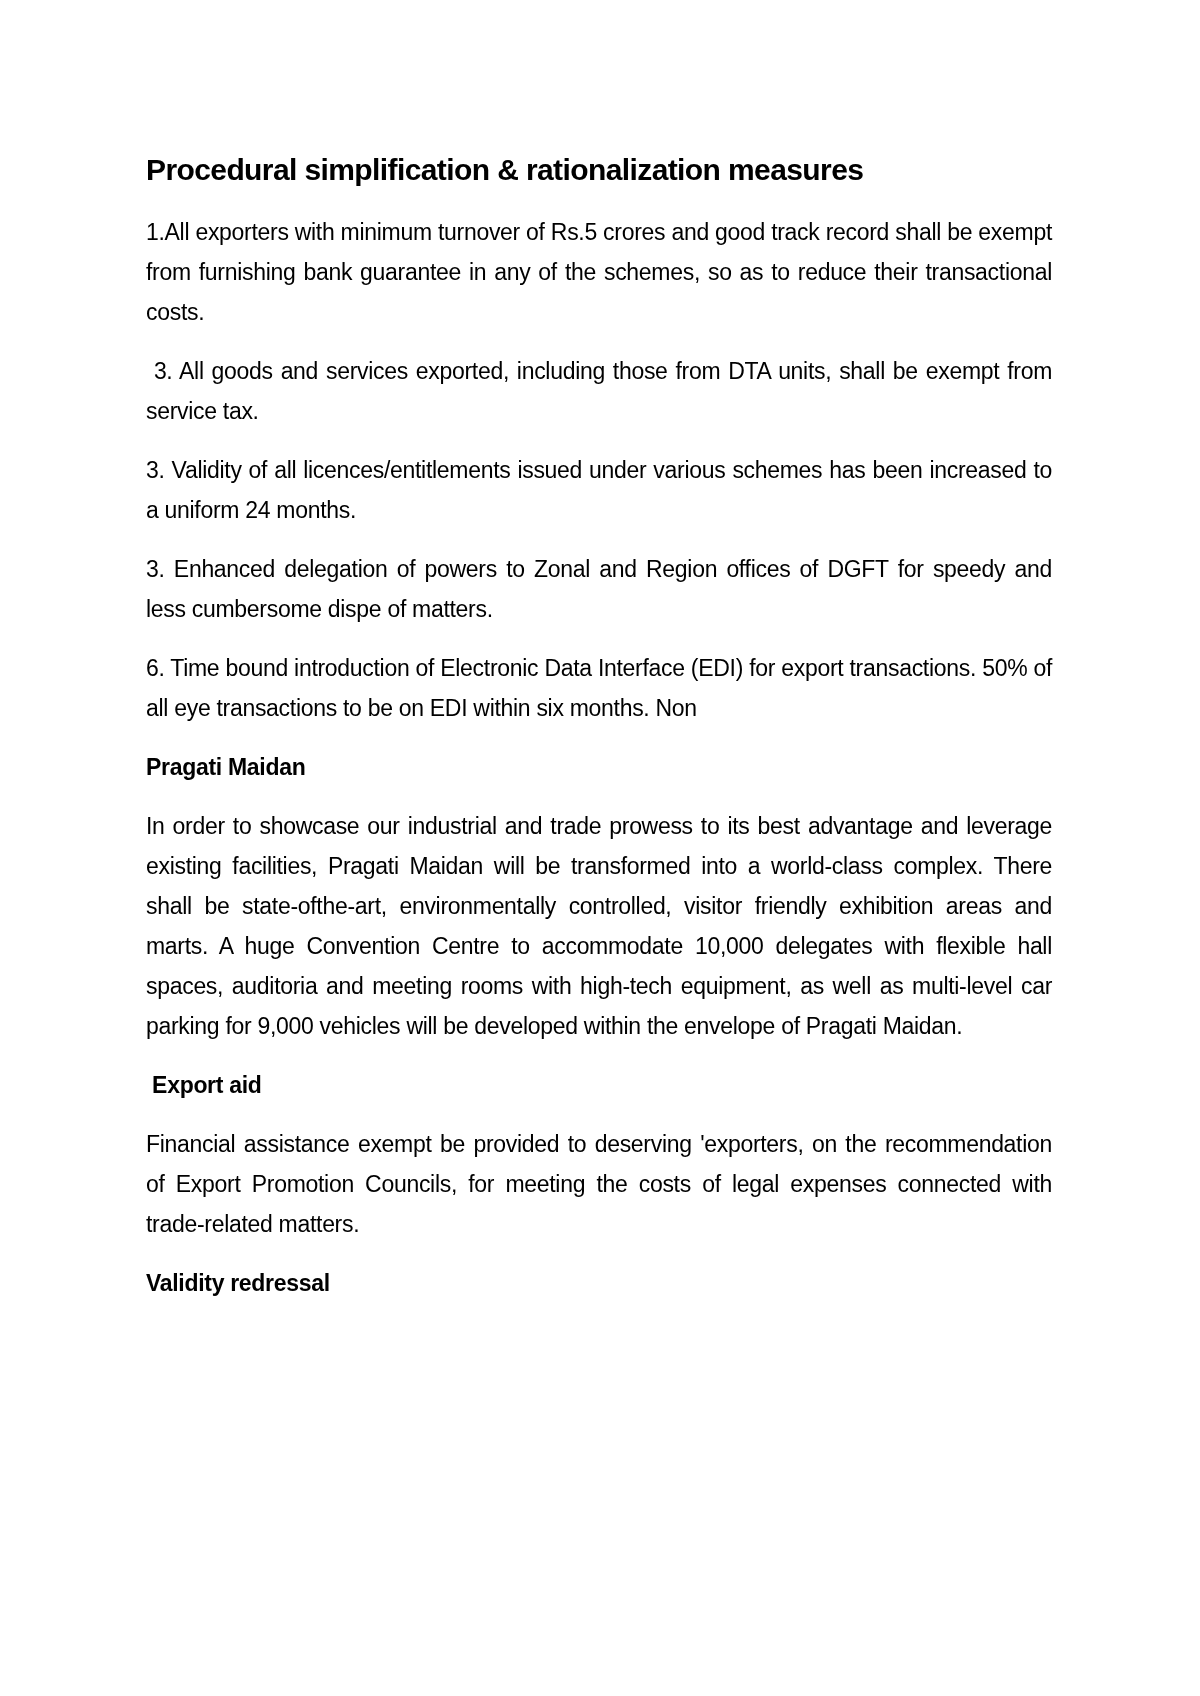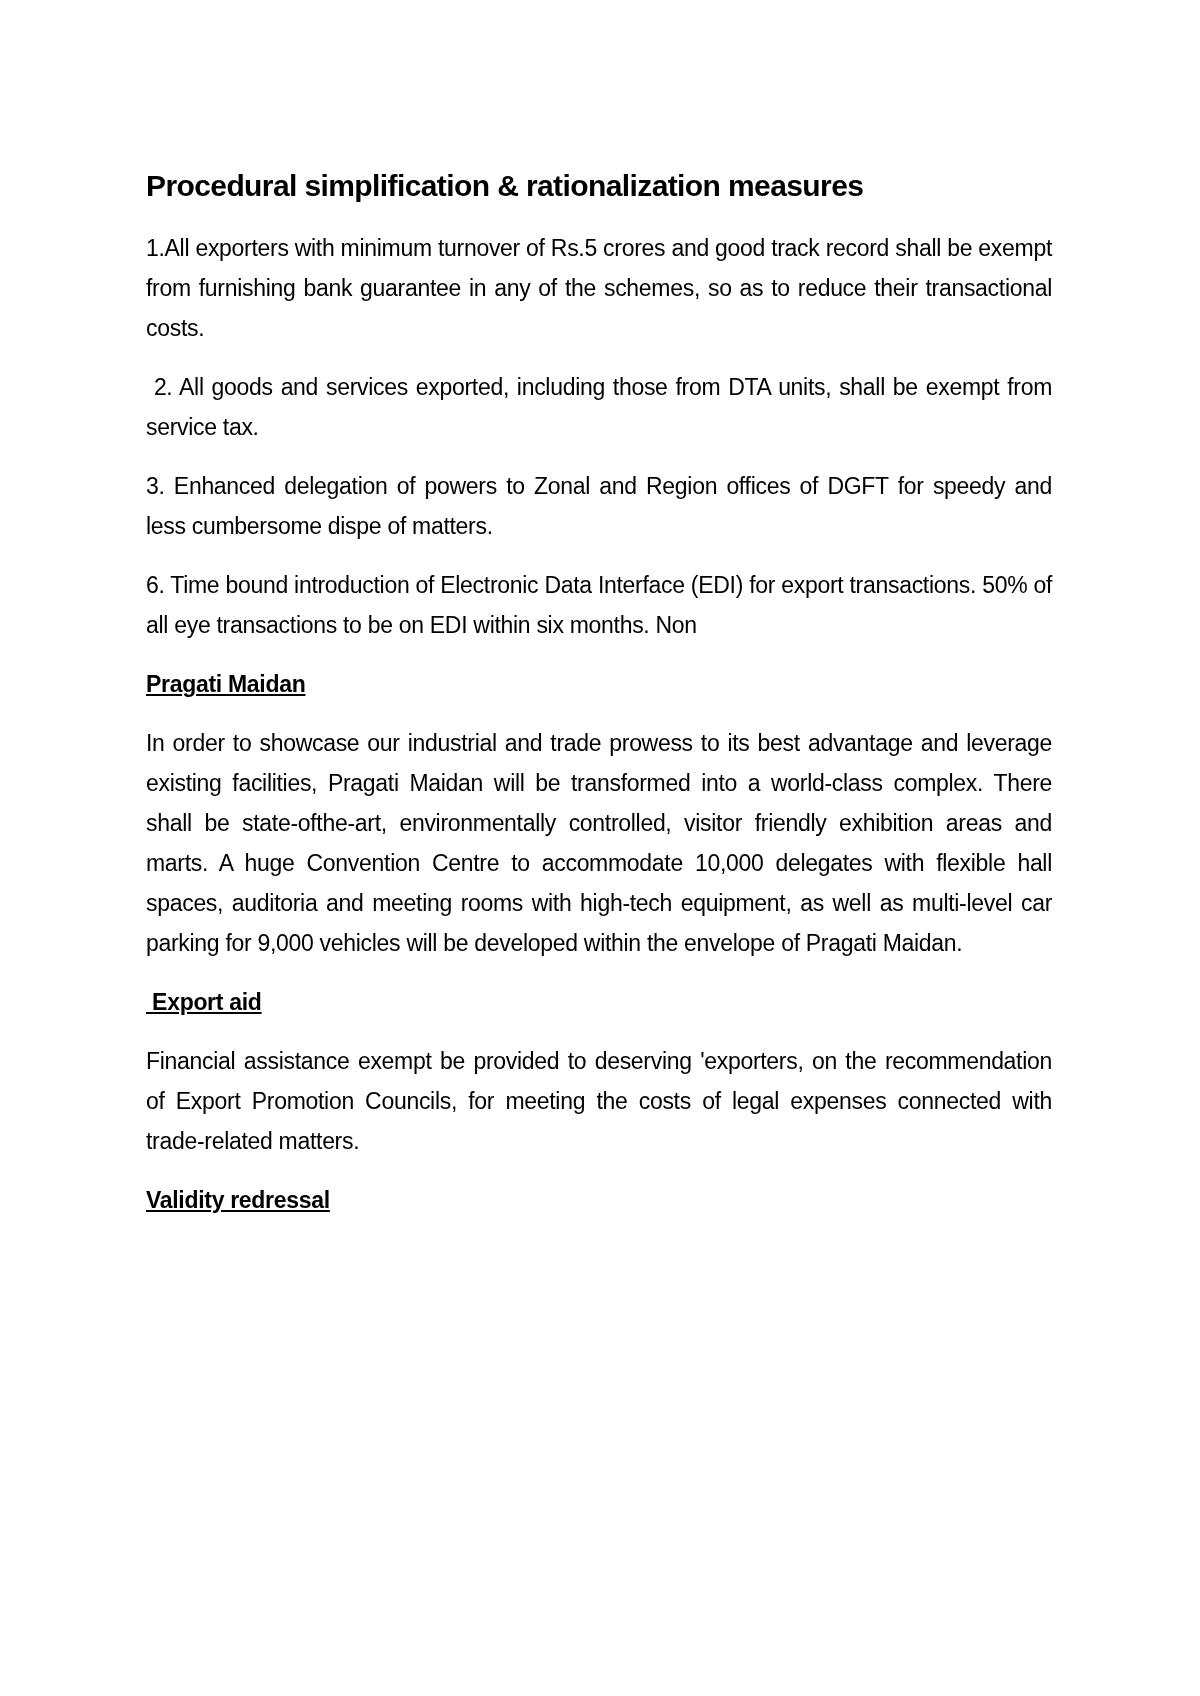--- a/index.html
+++ b/index.html
@@ -11,21 +11,21 @@
       width: 1200px;
       height: 1696px;
       position: relative;
       overflow: hidden;
       color: #000000;
       font-family: "Liberation Sans", sans-serif;
     }
     .page {
       position: absolute;
       left: 146px;
-      top: 166px;
+      top: 150px;
       width: 914px;
     }
     .title {
       font-weight: bold;
       font-size: 30px;
       letter-spacing: -0.6px;
       margin: 0 0 22px 0;
       line-height: 40px;
       white-space: nowrap;
     }
@@ -36,31 +36,31 @@
       text-align-last: left;
       margin: 0 8px 19px 0;
       letter-spacing: -0.3px;
     }
     .heading {
       font-weight: bold;
       font-size: 23px;
       line-height: 40px;
       margin: 16px 0 19px 0;
       letter-spacing: -0.3px;
-      text-decoration: underline;
     }
   </style>
 </head>
 <body>
 
 <div class="page">
   <h1 class="title">Procedural simplification &amp; rationalization measures</h1>
 
   <p class="para">1.All exporters with minimum turnover of Rs.5 crores and good track record shall be exempt from furnishing bank guarantee in any of the schemes, so as to reduce their transactional costs.</p>
-  <p class="para" style="white-space: pre-wrap;"> 2. All goods and services exported, including those from DTA units, shall be exempt from service tax.</p>
+  <p class="para" style="white-space: pre-wrap;"> 3. All goods and services exported, including those from DTA units, shall be exempt from service tax.</p>
+  <p class="para">3. Validity of all licences/entitlements issued under various schemes has been increased to a uniform 24 months.</p>
   <p class="para">3. Enhanced delegation of powers to Zonal and Region offices of DGFT for speedy and less cumbersome dispe of matters.</p>
   <p class="para">6. Time bound introduction of Electronic Data Interface (EDI) for export transactions. 50% of all eye transactions to be on EDI within six months. Non</p>
 
   <div class="heading">Pragati Maidan</div>
   <p class="para">In order to showcase our industrial and trade prowess to its best advantage and leverage existing facilities, Pragati Maidan will be transformed into a world-class complex. There shall be state-ofthe-art, environmentally controlled, visitor friendly exhibition areas and marts. A huge Convention Centre to accommodate 10,000 delegates with flexible hall spaces, auditoria and meeting rooms with high-tech equipment, as well as multi-level car parking for 9,000 vehicles will be developed within the envelope of Pragati Maidan.</p>
 
   <div class="heading" style="white-space: pre-wrap;"> Export aid</div>
   <p class="para">Financial assistance exempt be provided to deserving 'exporters, on the recommendation of Export Promotion Councils, for meeting the costs of legal expenses connected with trade-related matters.</p>
 
   <div class="heading">Validity redressal</div>

